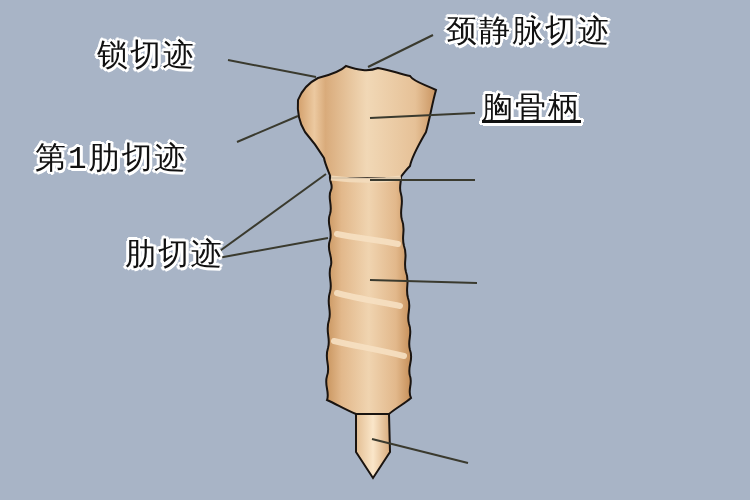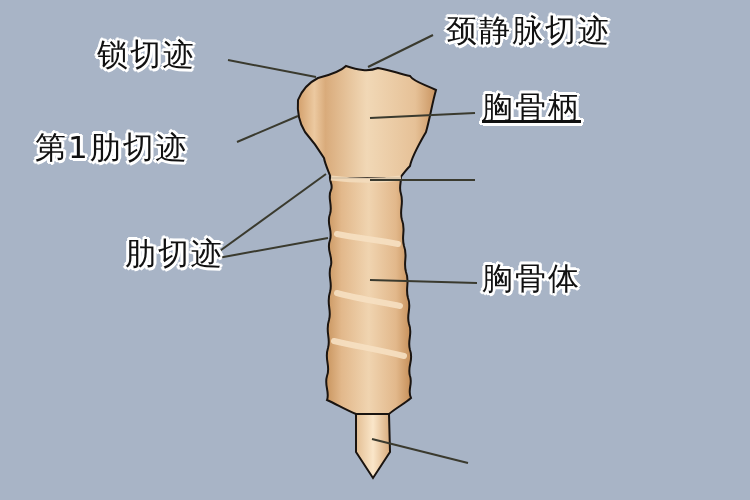--- a/index.html
+++ b/index.html
@@ -106,18 +106,17 @@
       <line x1="475" y1="180" x2="370" y2="180"></line>
       <line x1="217" y1="253" x2="326" y2="174"></line>
       <line x1="218" y1="258" x2="328" y2="238"></line>
       <line x1="477" y1="283" x2="370" y2="280"></line>
       <line x1="468" y1="463" x2="372" y2="439"></line>
     </g>
   </svg>
 
   <div class="label" style="left:97px; top:39px;">锁切迹</div>
   <div class="label" style="left:446px; top:15px;">颈静脉切迹</div>
-  <div class="label" style="left:35px; top:132px;">第1肋切迹</div>
+  <div class="label" style="left:35px; top:144px;font-family:Liberation Mono, monospace;">第1肋切迹</div>
   <div class="label" style="left:482px; top:92px;text-decoration:underline;">胸骨柄</div>
   <div class="label" style="left:86px; top:238px;margin-left:39px;">肋切迹</div>
-  <div class="label" style="left:482px; top:263px;">胸骨体</div>
 
 </div>
 
 </body></html>

